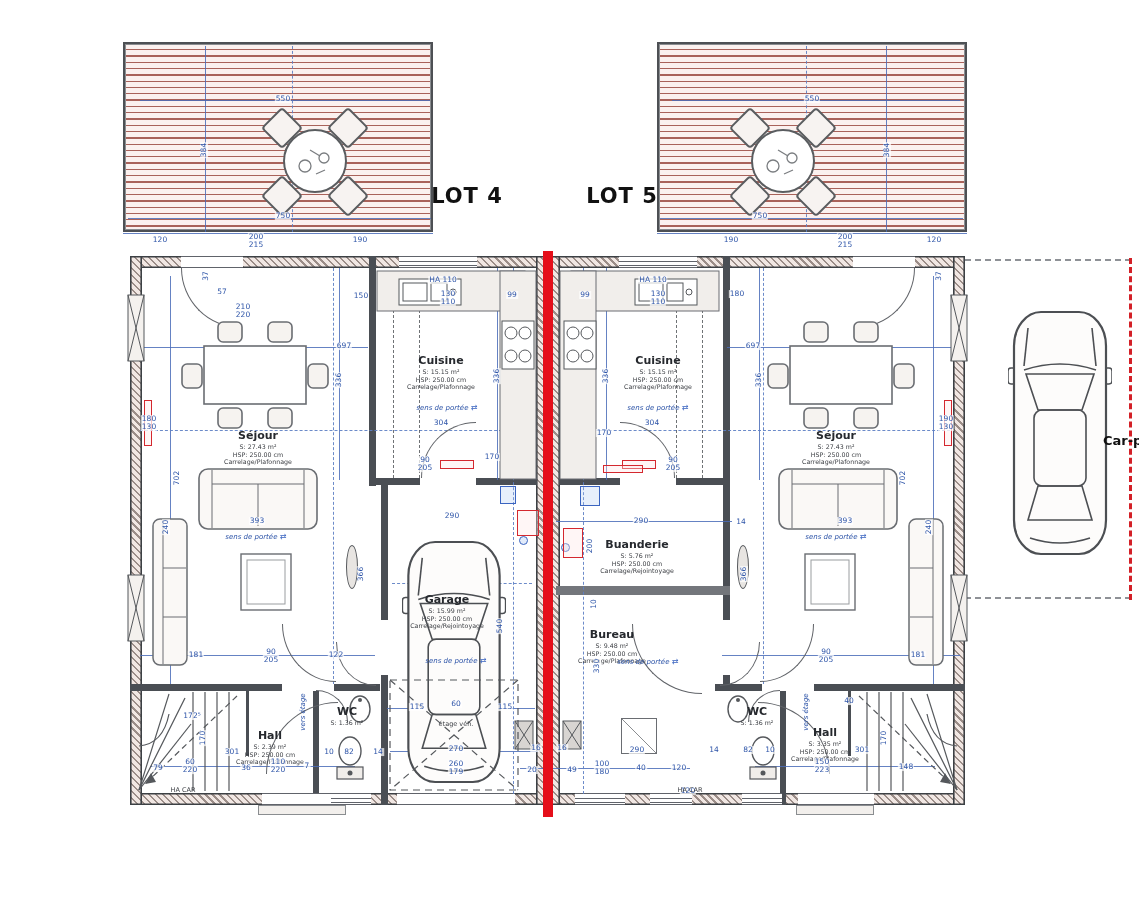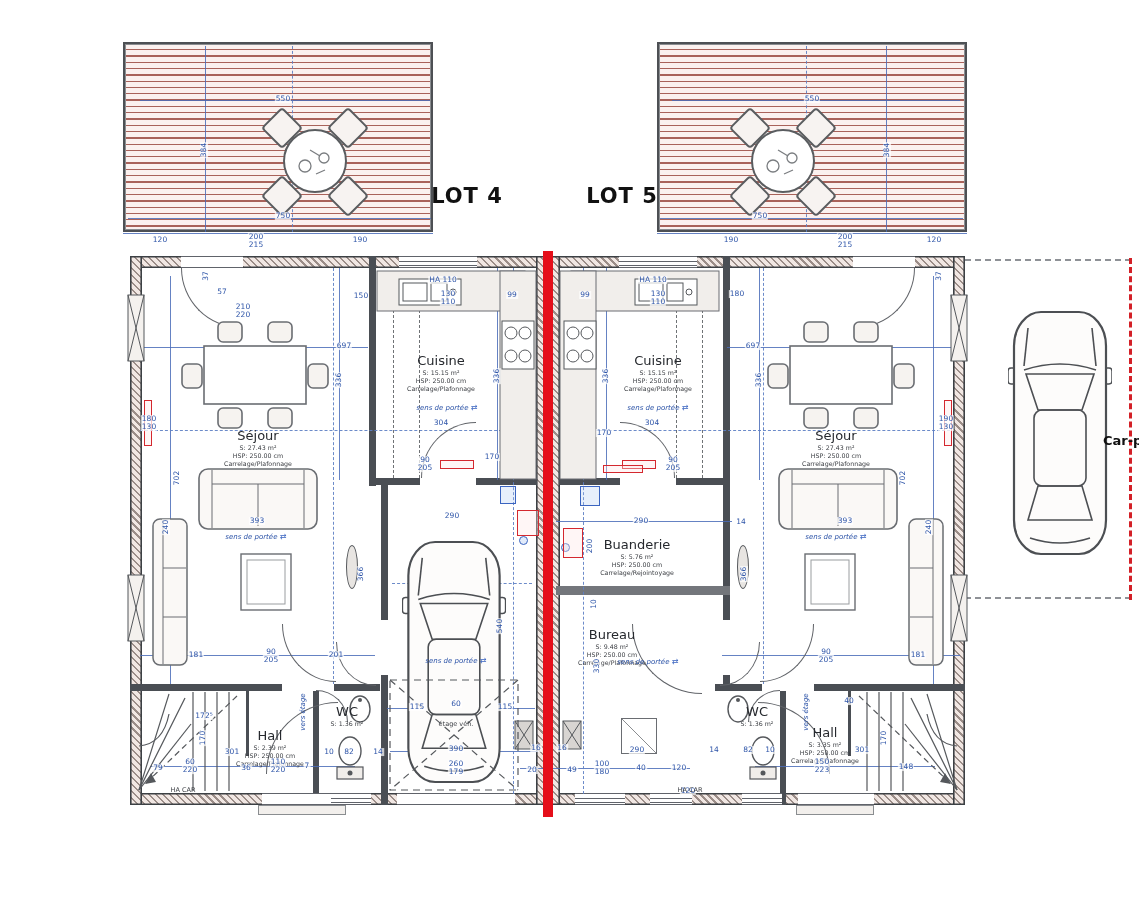--- a/index.html
+++ b/index.html
@@ -35,21 +35,21 @@
   .arc.tr{border-width:1px 1px 0 0;border-radius:0 100% 0 0;}
   .arc.bl{border-width:0 0 1px 1px;border-radius:0 0 0 100%;}
   .arc.br{border-width:0 1px 1px 0;border-radius:0 0 100% 0;}
   
   .lot{position:absolute;transform:translate(-50%,-50%);font-size:21px;font-weight:bold;color:#111;
        letter-spacing:1px;white-space:nowrap;z-index:40;}
   .dim{position:absolute;transform:translate(-50%,-50%);font-size:7.5px;line-height:1.05;color:#2d54a8;
        background:rgba(255,255,255,.72);padding:0 1px;text-align:center;white-space:nowrap;z-index:25;}
   .dim.v{transform:translate(-50%,-50%) rotate(-90deg);}
   .room{position:absolute;transform:translate(-50%,-50%);text-align:center;z-index:24;width:130px;}
-  .room .rname{font-size:13px;font-weight:normal;color:#26292e;line-height:1.15;}
+  .room .rname{font-size:11px;font-weight:bold;color:#26292e;line-height:1.15;}
   .room .rline{font-size:6.3px;color:#3a3d42;line-height:1.25;}
   .note{position:absolute;transform:translate(-50%,-50%);font-size:7px;font-style:italic;color:#2d54a8;
         white-space:nowrap;z-index:25;}
   .note.v{transform:translate(-50%,-50%) rotate(-90deg);}
   .note .arrows{color:#3a64c0;font-style:normal;font-size:8px;}
   .tag{position:absolute;transform:translate(-50%,-50%);font-size:6.5px;color:#3a3d42;white-space:nowrap;z-index:25;}
   .carport-label{position:absolute;font-size:13px;font-weight:bold;color:#111;white-space:nowrap;z-index:40;}
   .radiator{position:absolute;border:1.4px solid #d4282f;background:rgba(255,230,230,.35);z-index:8;}
   .tech-sq{position:absolute;border:1.2px solid #3a64c0;background:rgba(160,190,240,.25);z-index:8;}
   .tech-dot{position:absolute;border:1.2px solid #3a64c0;border-radius:50%;background:rgba(160,190,240,.3);z-index:8;}
@@ -506,20 +506,26 @@
         <div class="rline">S: 27.43 m²</div>
         <div class="rline">HSP: 250.00 cm</div>
         <div class="rline">Carrelage/Plafonnage</div>
       </div>
       <div class="room" style="left: 441px; top: 373px;">
         <div class="rname">Cuisine</div>
         <div class="rline">S: 15.15 m²</div>
         <div class="rline">HSP: 250.00 cm</div>
         <div class="rline">Carrelage/Plafonnage</div>
       </div>
+      <div class="room" style="left: 447px; top: 612px;">
+        <div class="rname">Garage</div>
+        <div class="rline">S: 15.99 m²</div>
+        <div class="rline">HSP: 250.00 cm</div>
+        <div class="rline">Carrelage/Rejointoyage</div>
+      </div>
       <div class="room" style="left: 270px; top: 748px;">
         <div class="rname">Hall</div>
         <div class="rline">S: 2.39 m²</div>
         <div class="rline">HSP: 250.00 cm</div>
         <div class="rline">Carrelage/Plafonnage</div>
       </div>
       <div class="room" style="left: 347px; top: 716px;">
         <div class="rname">WC</div>
         <div class="rline">S: 1.36 m²</div>
       </div>
@@ -594,35 +600,35 @@
         <div>130</div>
       </div>
       <div class="dim" style="left: 946px; top: 423px;">
         <div>190</div>
         <div>130</div>
       </div>
       <div class="dim" style="left: 271px; top: 656px;">
         <div>90</div>
         <div>205</div>
       </div>
-      <div class="dim" style="left: 336px; top: 655px;">201</div>
+      <div class="dim" style="left: 336px; top: 655px;">122</div>
       <div class="dim" style="left: 196px; top: 655px;">181</div>
       <div class="dim" style="left: 826px; top: 656px;">
         <div>90</div>
         <div>205</div>
       </div>
       <div class="dim" style="left: 918px; top: 655px;">181</div>
       <div class="dim" style="left: 452px; top: 516px;">290</div>
       <div class="dim" style="left: 641px; top: 521px;">290</div>
       <div class="dim v" style="left: 500px; top: 626px;">540</div>
       <div class="dim v" style="left: 597px; top: 666px;">330</div>
       <div class="dim" style="left: 417px; top: 707px;">115</div>
       <div class="dim" style="left: 456px; top: 704px;">60</div>
       <div class="dim" style="left: 505px; top: 707px;">115</div>
-      <div class="dim" style="left: 456px; top: 749px;">390</div>
+      <div class="dim" style="left: 456px; top: 749px;">270</div>
       <div class="dim" style="left: 456px; top: 768px;">
         <div>260</div>
         <div>179</div>
       </div>
       <div class="dim" style="left: 536px; top: 748px;">16</div>
       <div class="dim" style="left: 562px; top: 748px;">16</div>
       <div class="dim" style="left: 532px; top: 770px;">20</div>
       <div class="dim" style="left: 572px; top: 770px;">49</div>
       <div class="dim" style="left: 602px; top: 768px;">
         <div>100</div>
@@ -646,21 +652,21 @@
       <div class="dim" style="left: 822px; top: 766px;">
         <div>150</div>
         <div>223</div>
       </div>
       <div class="dim" style="left: 906px; top: 767px;">148</div>
       <div class="dim" style="left: 714px; top: 750px;">14</div>
       <div class="dim" style="left: 748px; top: 750px;">82</div>
       <div class="dim" style="left: 770px; top: 750px;">10</div>
       <div class="dim v" style="left: 884px; top: 738px;">170</div>
       <div class="dim v" style="left: 203px; top: 738px;">170</div>
-      <div class="dim" style="left: 204px; top: 716px;">172⁵</div>
+      <div class="dim" style="left: 192px; top: 716px;">172⁵</div>
       <div class="dim v" style="left: 206px; top: 276px;">37</div>
       <div class="dim v" style="left: 939px; top: 276px;">37</div>
       <div class="dim" style="left: 222px; top: 292px;">57</div>
       <div class="dim" style="left: 243px; top: 311px;">
         <div>210</div>
         <div>220</div>
       </div>
       <div class="dim" style="left: 361px; top: 296px;">150</div>
       <div class="dim" style="left: 448px; top: 298px;">
         <div>130</div>

